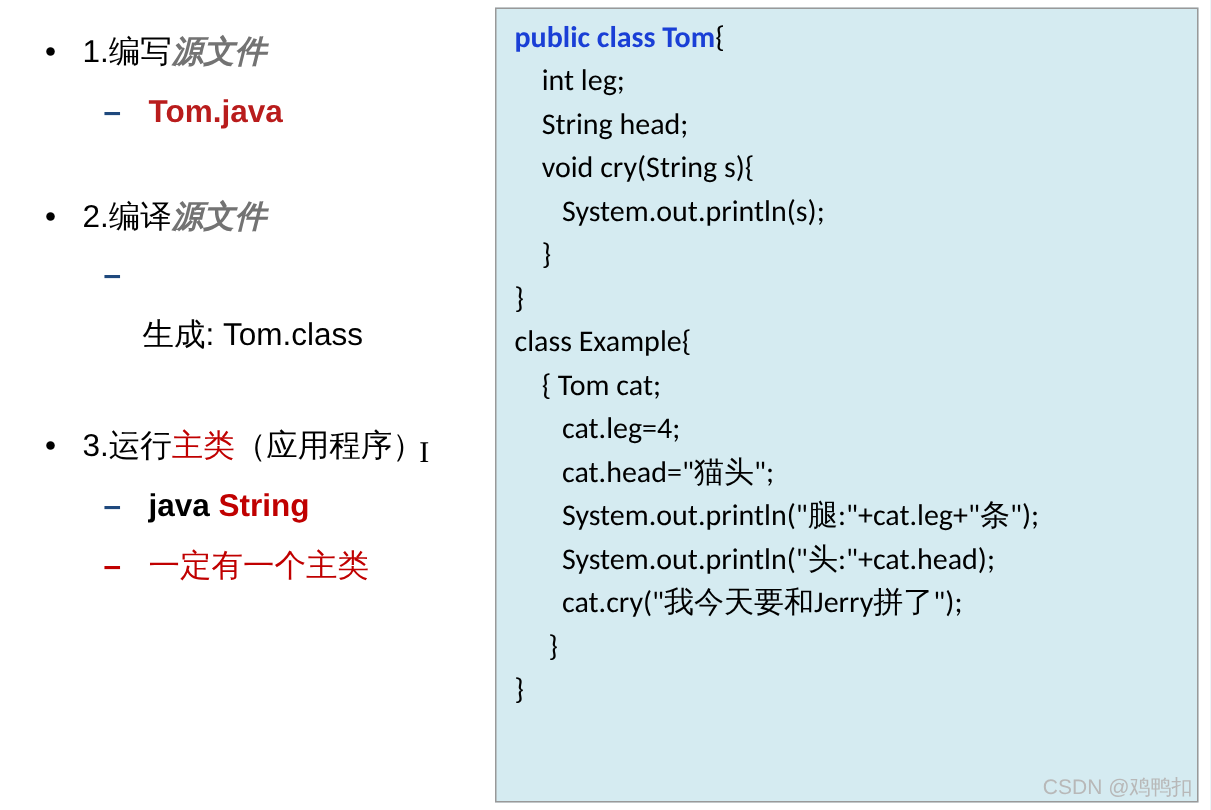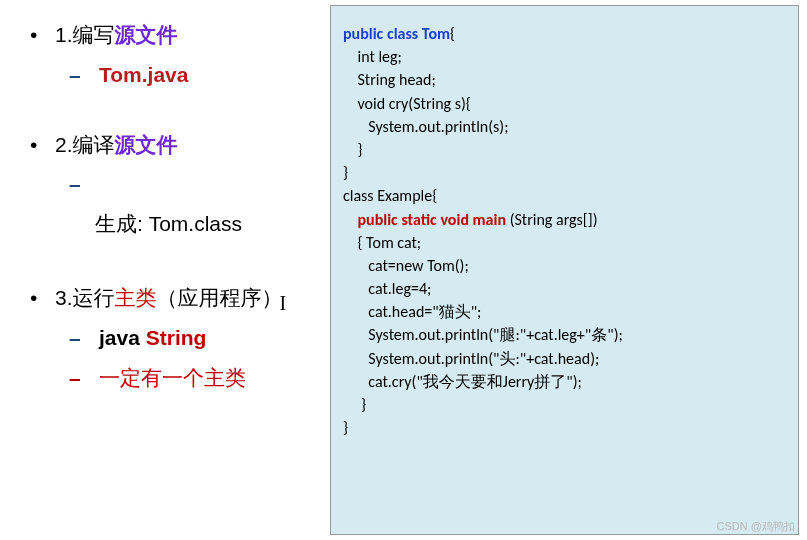--- a/index.html
+++ b/index.html
@@ -14,22 +14,22 @@
     }
     .left {
       width: 330px;
       padding: 10px 0 0 30px;
       line-height: 1.8;
     }
     .right {
       flex: 1;
       background: #d5ebf1;
       border: 1px solid #999;
-      padding: 16px 12px;
-      font-size: 16px;
+      padding: 5px 12px;
+      font-size: 20px;
       line-height: 1.45;
       margin: 5px 8px 5px 0;
       font-family: Calibri, Arial, sans-serif;
     }
     .bullet {
       display: flex;
       margin-top: 6px;
     }
     .bullet-dot {
       width: 25px;
@@ -46,34 +46,34 @@
     }
     .dash {
       width: 30px;
       color: #1f497d;
       font-weight: bold;
       flex-shrink: 0;
     }
     .dash-red { color: #c00000; }
     .black { color: #000; }
     .blue { color: #b91c1c; font-weight: bold; }
-    .navy { color: #6d28d9; font-weight: bold; }
+    .navy { color: #737373; font-weight: bold; font-style: italic; }
     .red { color: #c00000; }
     .spacer-sm { height: 26px; }
     .spacer-md { height: 30px; }
     .indent1 { margin-left: 40px; margin-top:2px; }
     .indent2 { margin-left: 78px; margin-top:2px; }
     .code-line { white-space: pre; }
     .kw { color: #1a3fd6; font-weight: bold; }
     .kw-red { color: #c00000; font-weight: bold; }
     .watermark {
       position: absolute;
       right: 12px;
       bottom: 6px;
-      font-size: 11px;
+      font-size: 14px;
       color: #b8b8b8;
       font-family: Arial, sans-serif;
       margin-top: 35px;
     }
     .cursor {
       display: inline-block;
       width: 1px;
       height: 20px;
       position: relative;
     }
@@ -137,23 +137,21 @@
 
 <div class="right">
   <div class="code-line"><span class="kw">public class Tom</span><span>{</span></div>
   <div class="code-line">    int leg;</div>
   <div class="code-line">    String head;</div>
   <div class="code-line">    void cry(String s){</div>
   <div class="code-line">       System.out.println(s);</div>
   <div class="code-line">    }</div>
   <div class="code-line">}</div>
   <div class="code-line">class Example{</div>
-  <div class="code-line"><span>    </span><span class="kw-red">public static void main</span><span> (String args[])</span></div>
   <div class="code-line">    { Tom cat;</div>
-  <div class="code-line">       cat=new Tom();</div>
   <div class="code-line">       cat.leg=4;</div>
   <div class="code-line">       cat.head="猫头";</div>
   <div class="code-line">       System.out.println("腿:"+cat.leg+"条");</div>
   <div class="code-line">       System.out.println("头:"+cat.head);</div>
   <div class="code-line">       cat.cry("我今天要和Jerry拼了");</div>
   <div class="code-line">     }</div>
   <div class="code-line">}</div>
 </div>
 
 <div class="watermark">CSDN @鸡鸭扣</div>

